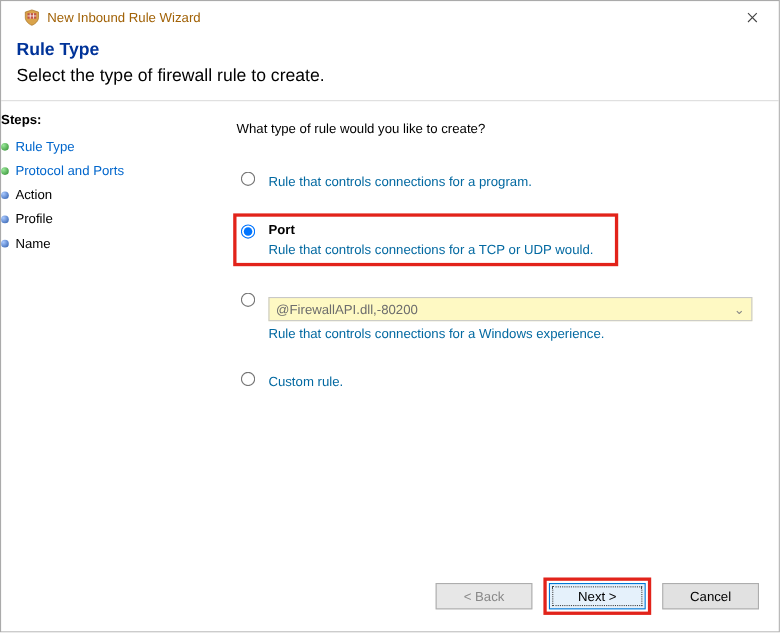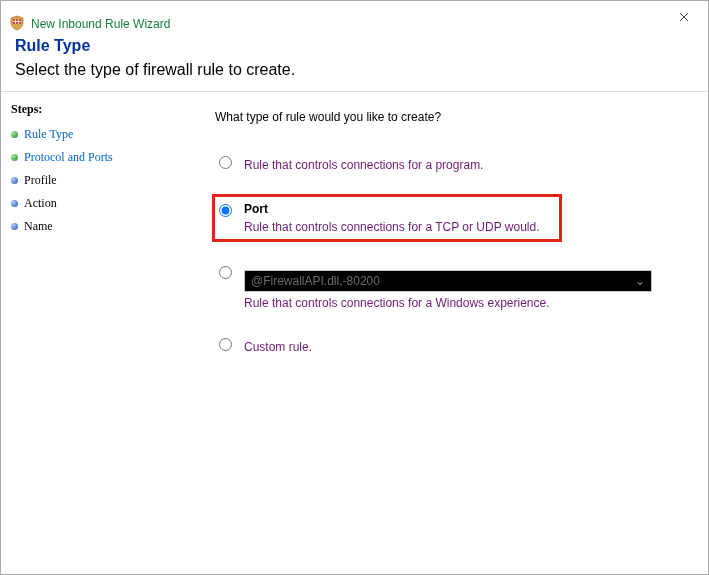--- a/index.html
+++ b/index.html
@@ -15,24 +15,25 @@
     height: 575px;
     border: 1px solid #aaa;
     background: #fff;
     display: flex;
     flex-direction: column;
     position: relative;
   }
   .titlebar {
     height: 30px;
     display: flex;
-    align-items: flex-end;
+    align-items: center;
     padding: 0 4px 0 8px;
-    color: #15803d;
-    font-size: 12px;
+    color: #a16207;
+    font-size: 12px;
+    margin-left: 12px;
   }
   .titlebar .icon {
     width: 16px; height: 16px; margin-right: 6px;
     position: relative;
   }
   .close-btn {
     margin-left: auto;
     width: 40px; height: 28px;
     display: flex; align-items: center; justify-content: center;
     color: #444;
@@ -52,22 +53,21 @@
     color: #000;
   }
   .body {
     flex: 1;
     display: flex;
     border-top: 1px solid #ddd;
     min-height: 0;
   }
   .sidebar {
     width: 168px;
-    padding: 10px 10px;
-    font-family: Liberation Serif, serif;
+    padding: 10px 0;
   }
   .sidebar .steps-title {
     font-weight: 700;
     margin-bottom: 6px;
     font-size: 12px;
   }
   .step-item {
     display: flex;
     align-items: center;
     gap: 6px;
@@ -100,26 +100,26 @@
   .option.highlight {
     border: 3px solid #e2231a;
     padding: 5px 4px;
     margin-left: -3px;
     margin-right: 10px;
     width: 350px;
   }
   .option input[type=radio] { margin: 2px 4px 0 0; }
   .opt-body { flex: 1; }
   .opt-title { font-weight: 700; font-size: 12px; }
-  .opt-desc { color: #701a75; font-size: 12px; margin-top: 4px; }
+  .opt-desc { color: #0369a1; font-size: 12px; margin-top: 4px; }
   .predef-select {
     margin-top: 6px;
-    width: 408px;
+    width: 440px;
     height: 22px;
-    background: #000000;
+    background: #fef9c3;
     border: 1px solid #c8c8c8;
     color: #6d6d6d;
     font-size: 12px;
     display: flex;
     align-items: center;
     justify-content: space-between;
     padding: 0 6px;
   }
   .predef-select .chev { color: #888; }
   .footer {
@@ -187,25 +187,25 @@
       <div class="step-item active">
         <span class="bullet green"></span>
         <span>Rule Type</span>
       </div>
       <div class="step-item link">
         <span class="bullet green"></span>
         <span>Protocol and Ports</span>
       </div>
       <div class="step-item">
         <span class="bullet blue"></span>
-        <span>Profile</span>
+        <span>Action</span>
       </div>
       <div class="step-item">
         <span class="bullet blue"></span>
-        <span>Action</span>
+        <span>Profile</span>
       </div>
       <div class="step-item">
         <span class="bullet blue"></span>
         <span>Name</span>
       </div>
     </div>
 
     <div class="main">
       <div class="question">What type of rule would you like to create?</div>
 
@@ -241,14 +241,21 @@
           <input type="radio" name="ruletype" style="">
           <div class="opt-body">
             <div class="opt-desc">Custom rule.</div>
           </div>
         </label>
 
       </div>
     </div>
   </div>
 
+  <div class="footer">
+    <div class="btn disabled">&lt; Back</div>
+    <div class="btn-wrap-highlight">
+      <div class="btn default">Next &gt;</div>
+    </div>
+    <div class="btn">Cancel</div>
+  </div>
 
 </div>
 
 </body></html>

